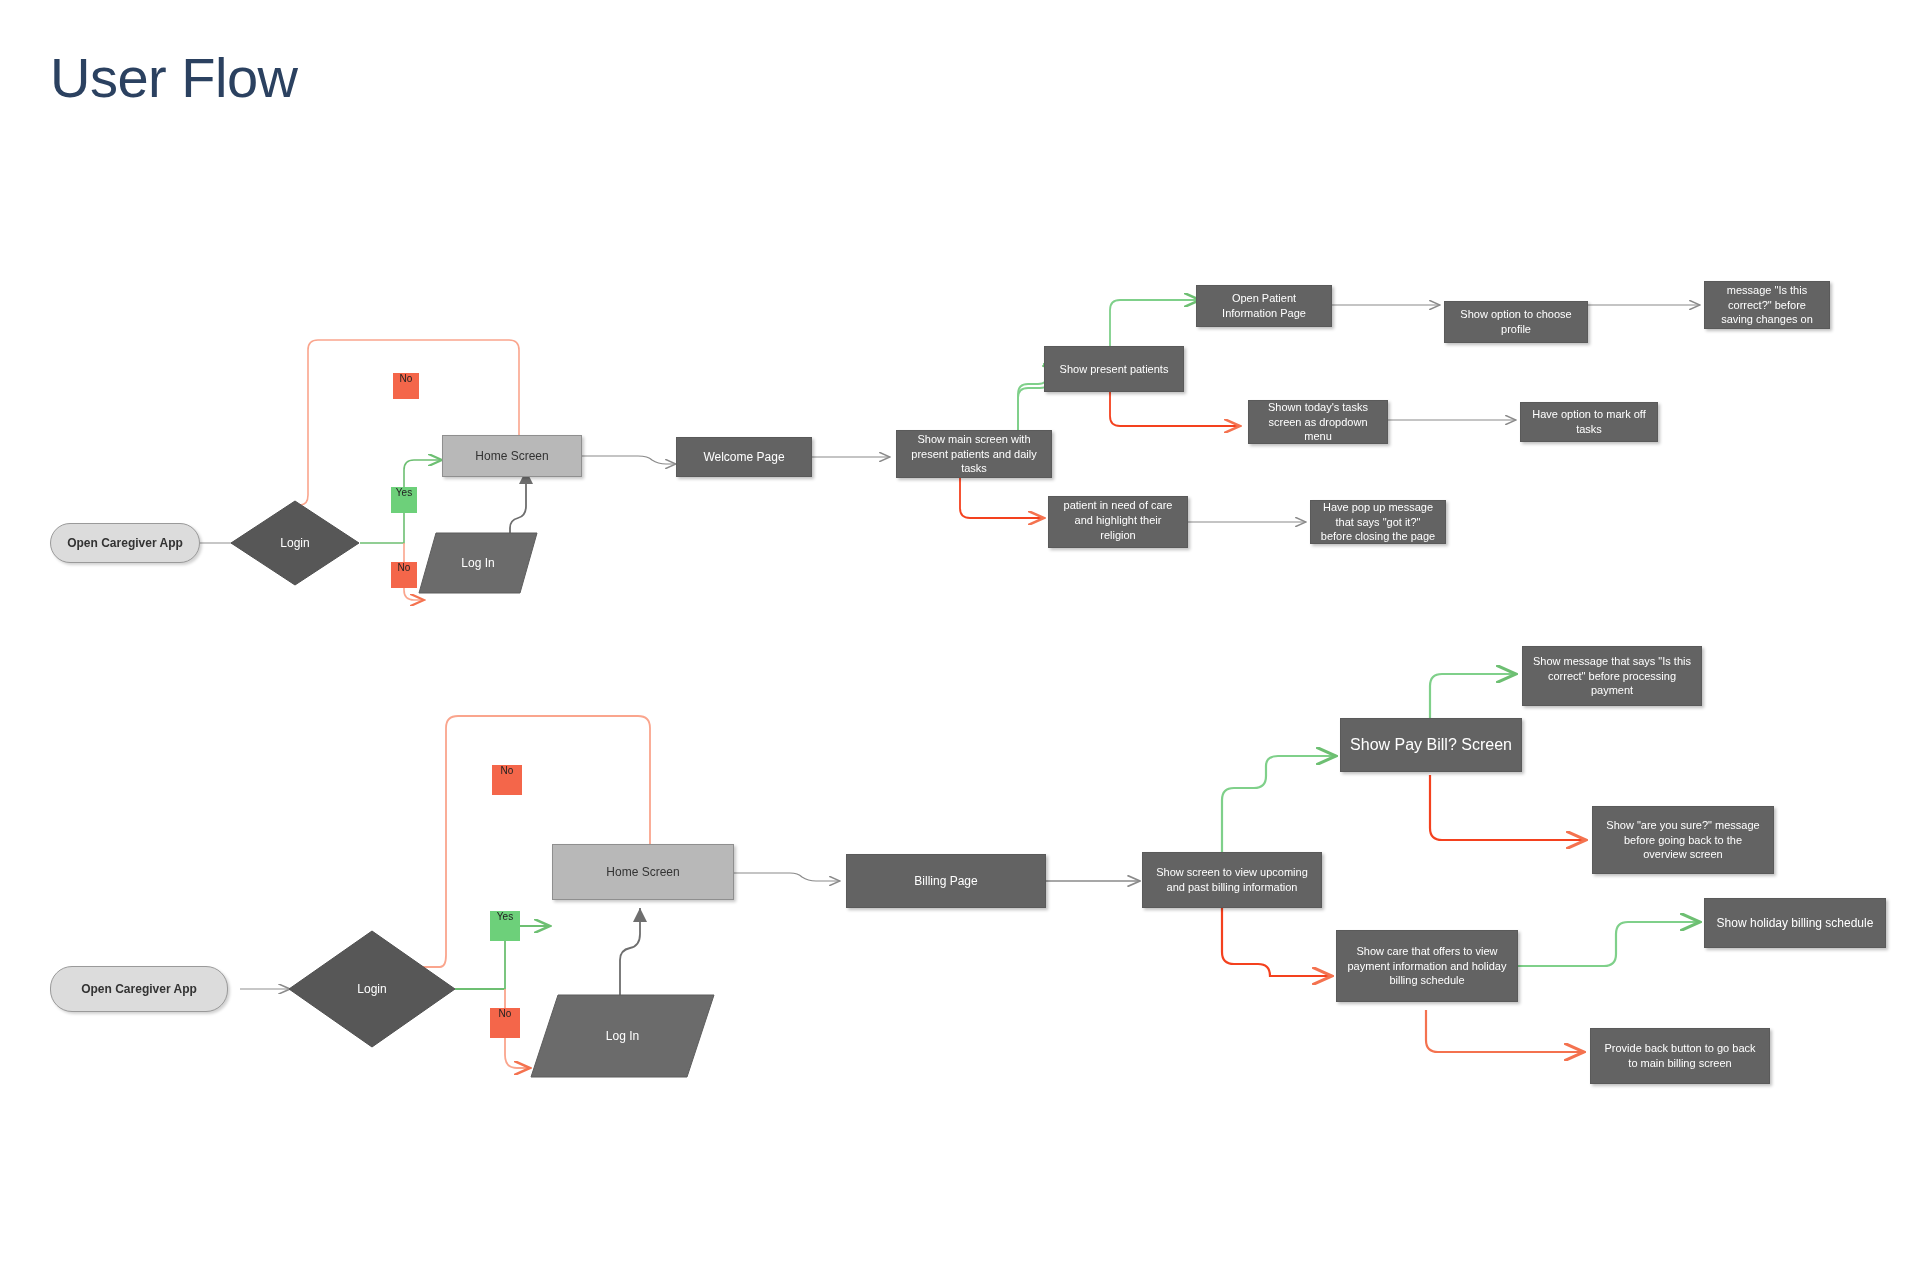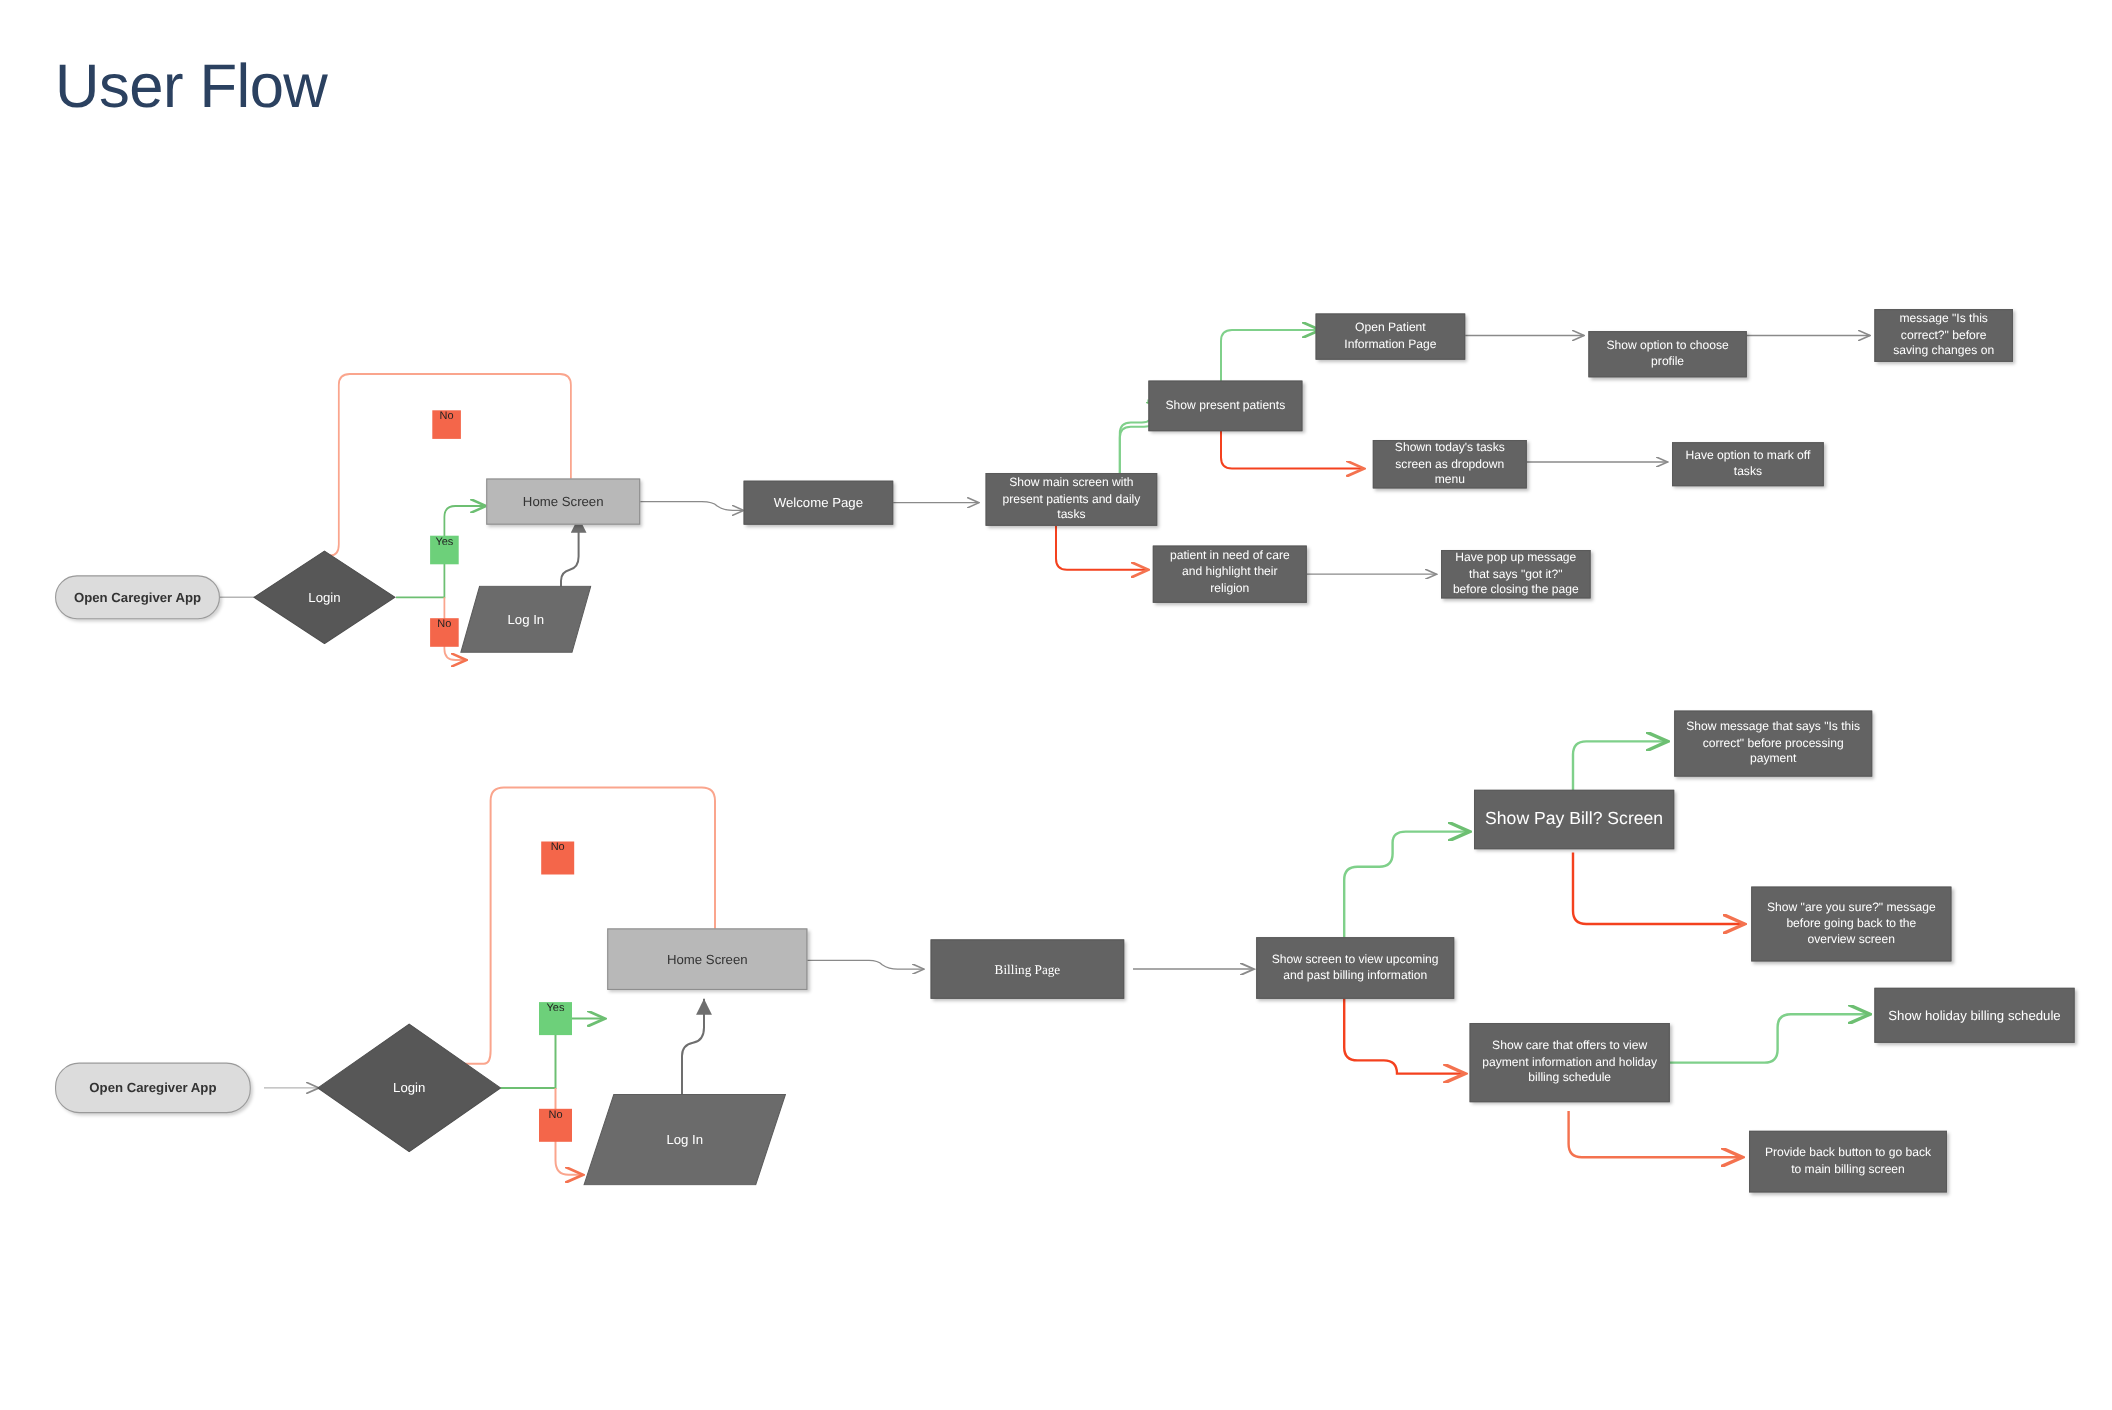--- a/index.html
+++ b/index.html
@@ -302,21 +302,21 @@
     <svg class="para" viewBox="0 0 185 84" preserveAspectRatio="none">
       <polygon points="28,1 184,1 157,83 1,83" fill="#6b6b6b" stroke="#5d5d5d" stroke-width="1"></polygon>
     </svg>
     <span class="plabel">Log In</span>
   </div>
 
   <div class="node screen" style="left:552px; top:844px; width:182px; height:56px;">
     <span>Home Screen</span>
   </div>
 
-  <div class="node process" style="left:846px; top:854px; width:176px; height:54px; font-size:12px;font-family:Liberation Serif, serif;">
+  <div class="node process" style="left:846px; top:854px; width:200px; height:54px; font-size:12px;">
     <span>Billing Page</span>
   </div>
 
   <div class="node process" style="left:1142px; top:852px; width:180px; height:56px;">
     <span>Show screen to view upcoming and past billing information</span>
   </div>
 
   <div class="node process" style="left:1340px; top:718px; width:182px; height:54px; font-size:16px;">
     <span>Show Pay Bill? Screen</span>
   </div>

